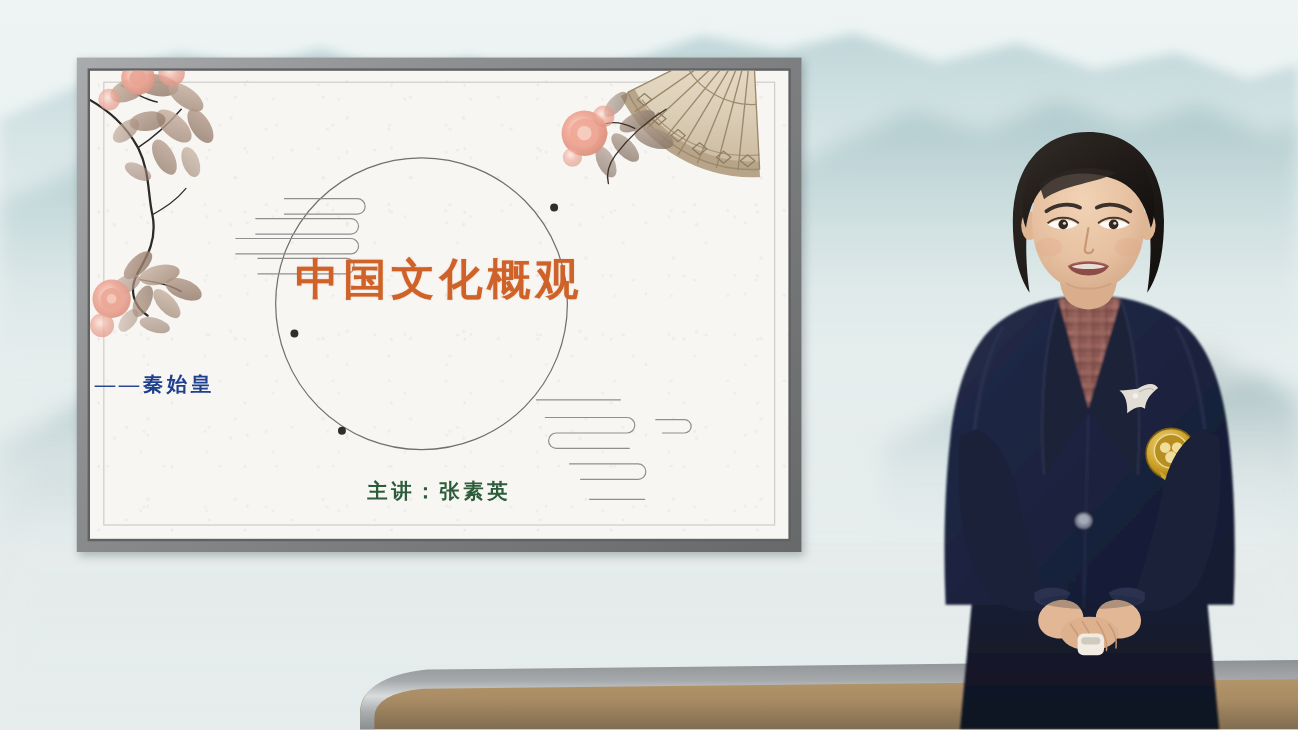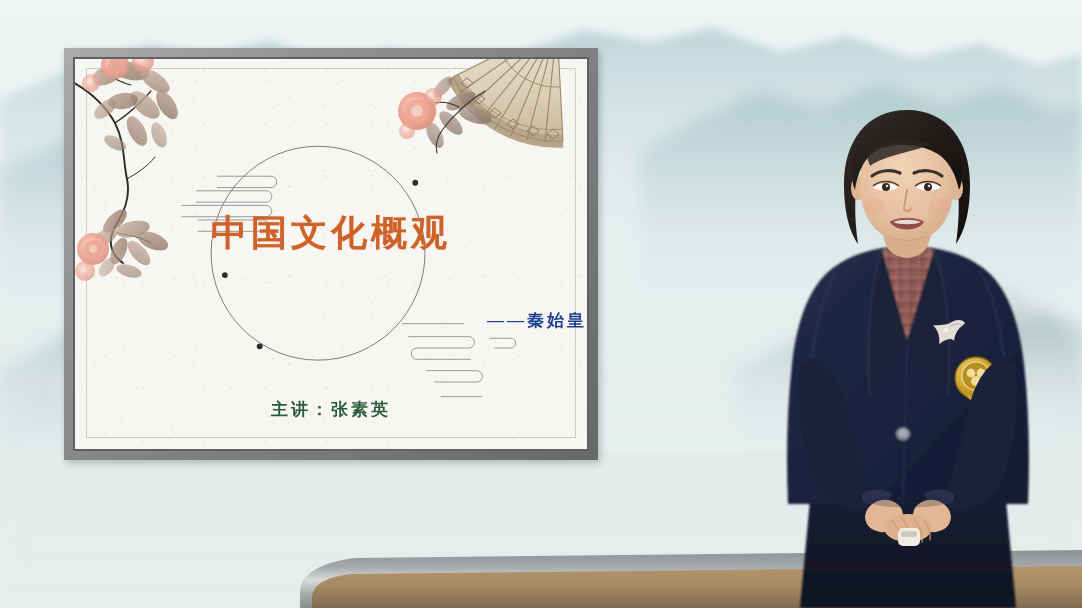--- a/index.html
+++ b/index.html
@@ -22,21 +22,21 @@
         #e6ebea 80%,
         #e3e8e7 100%);
     overflow:hidden;
   }
 
   .bg-svg { position:absolute; inset:0; width:100%; height:100%; }
 
   
   #slide-frame {
     position:absolute;
-    left:64px; top:48px; width:534px; height:412px;
+    left:64px; top:48px; width:604px; height:412px;
     background:linear-gradient(135deg,#a9abac 0%,#8e9091 30%,#7c7e7f 60%,#66686a 100%);
     padding:9px;
     box-shadow: 2px 3px 7px rgba(60,70,75,.33);
   }
   #slide-inner-bezel{
     width:100%; height:100%;
     background:#5f6163;
     padding:2px;
   }
   #slide {
@@ -71,22 +71,22 @@
   
   #title-text{
     position:absolute; left:0; right:0; top:150px;
     text-align:center;
     font-family:"Liberation Serif", serif;
     font-size:36px; font-weight:700; letter-spacing:4px;
     color:#cf6228;
     text-shadow:0 0 1px rgba(207,98,40,.5);
   }
   #subtitle-text{
-    position:absolute; left:16px; right:0; top:250px;
-    text-align:right;
+    position:absolute; left:4px; right:0; top:250px;
+    text-align:left;
     font-family:"Liberation Serif", serif;
     font-size:17px; font-weight:700; letter-spacing:3px;
     color:#1f3f8f;
   }
   #presenter-text{
     position:absolute; left:0; right:0; top:315px;
     text-align:center;
     font-family:"Liberation Serif", serif;
     font-size:17px; font-weight:700; letter-spacing:3px;
     color:#2c5c3a;

